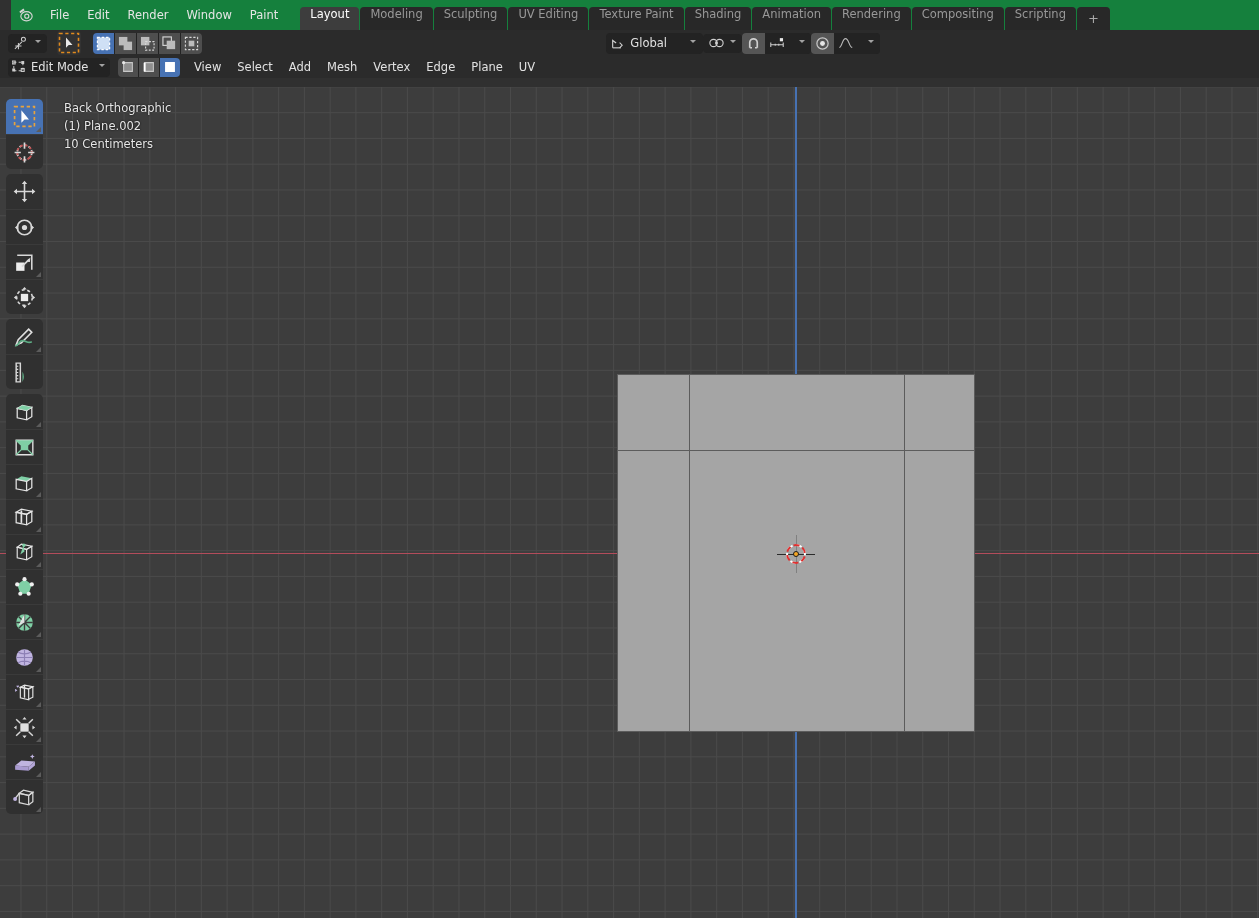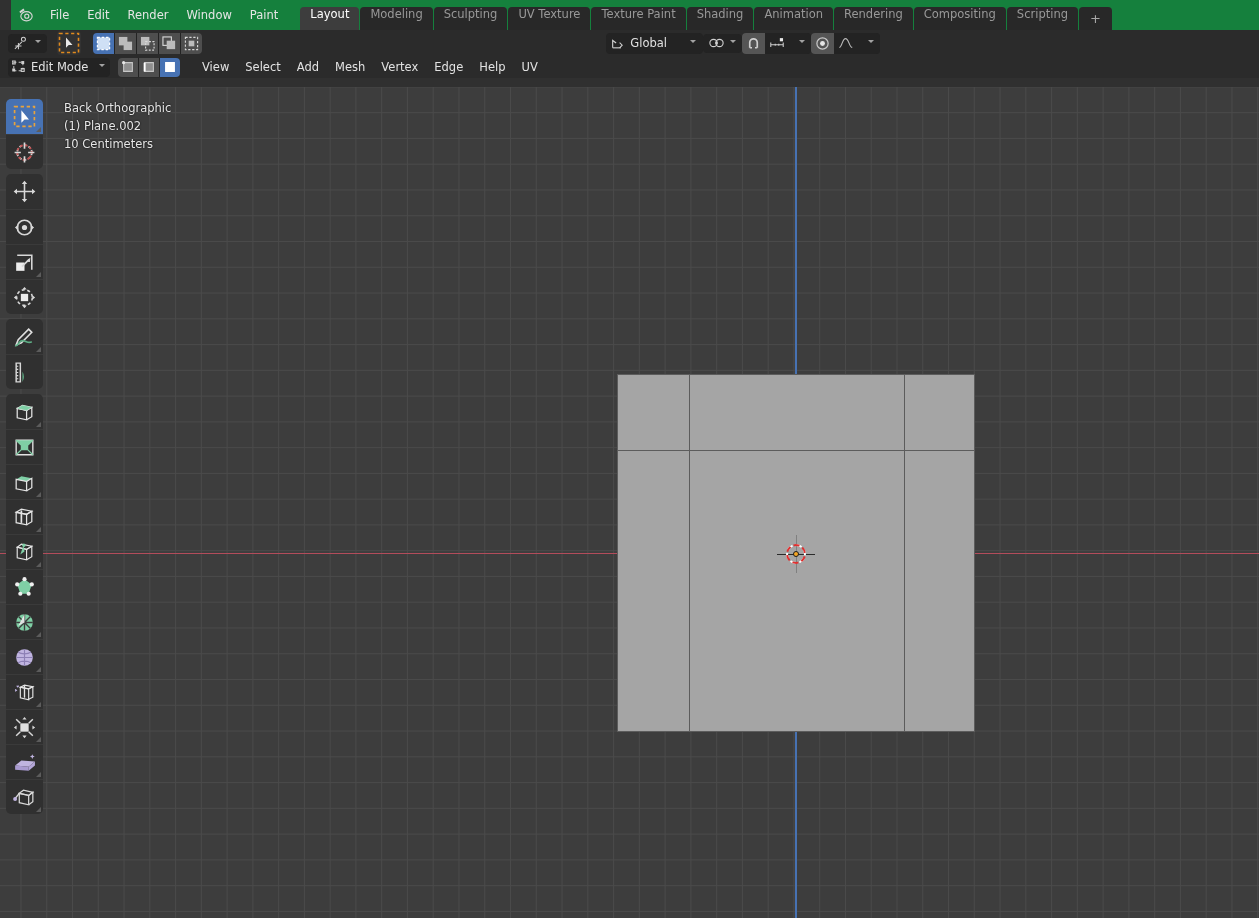--- a/index.html
+++ b/index.html
@@ -180,21 +180,21 @@
       <div class="menu-item">File</div>
       <div class="menu-item">Edit</div>
       <div class="menu-item">Render</div>
       <div class="menu-item">Window</div>
       <div class="menu-item">Paint</div>
     </div>
     <div class="tabs">
       <div class="tab active">Layout</div>
       <div class="tab">Modeling</div>
       <div class="tab">Sculpting</div>
-      <div class="tab">UV Texture</div>
+      <div class="tab">UV Editing</div>
       <div class="tab">Texture Paint</div>
       <div class="tab">Shading</div>
       <div class="tab">Animation</div>
       <div class="tab">Rendering</div>
       <div class="tab">Compositing</div>
       <div class="tab">Scripting</div>
       <div class="tab plus">+</div>
     </div>
   </div>
 
@@ -341,28 +341,28 @@
           <path d="M3 3v10" stroke="#ffffff" stroke-width="2.2"></path>
         </svg>
       </div>
       <div class="seg active" style="width:20px;height:19px;">
         <svg width="14" height="14" viewBox="0 0 16 16">
           <path d="M3 3h10v10H3z" fill="#ffffff" stroke="#ffffff" stroke-width="1.2"></path>
         </svg>
       </div>
     </div>
 
-    <div style="display:flex; align-items:center; margin-left:14px;">
+    <div style="display:flex; align-items:center; margin-left:6px;">
       <div class="vmenu">View</div>
       <div class="vmenu">Select</div>
       <div class="vmenu">Add</div>
       <div class="vmenu">Mesh</div>
       <div class="vmenu">Vertex</div>
       <div class="vmenu">Edge</div>
-      <div class="vmenu">Help</div>
+      <div class="vmenu">Plane</div>
       <div class="vmenu">UV</div>
     </div>
   </div>
 
   <div class="viewport">
     <div class="grid"></div>
     <div class="axis-x"></div>
     <div class="axis-z"></div>
 
     <div class="mesh">

